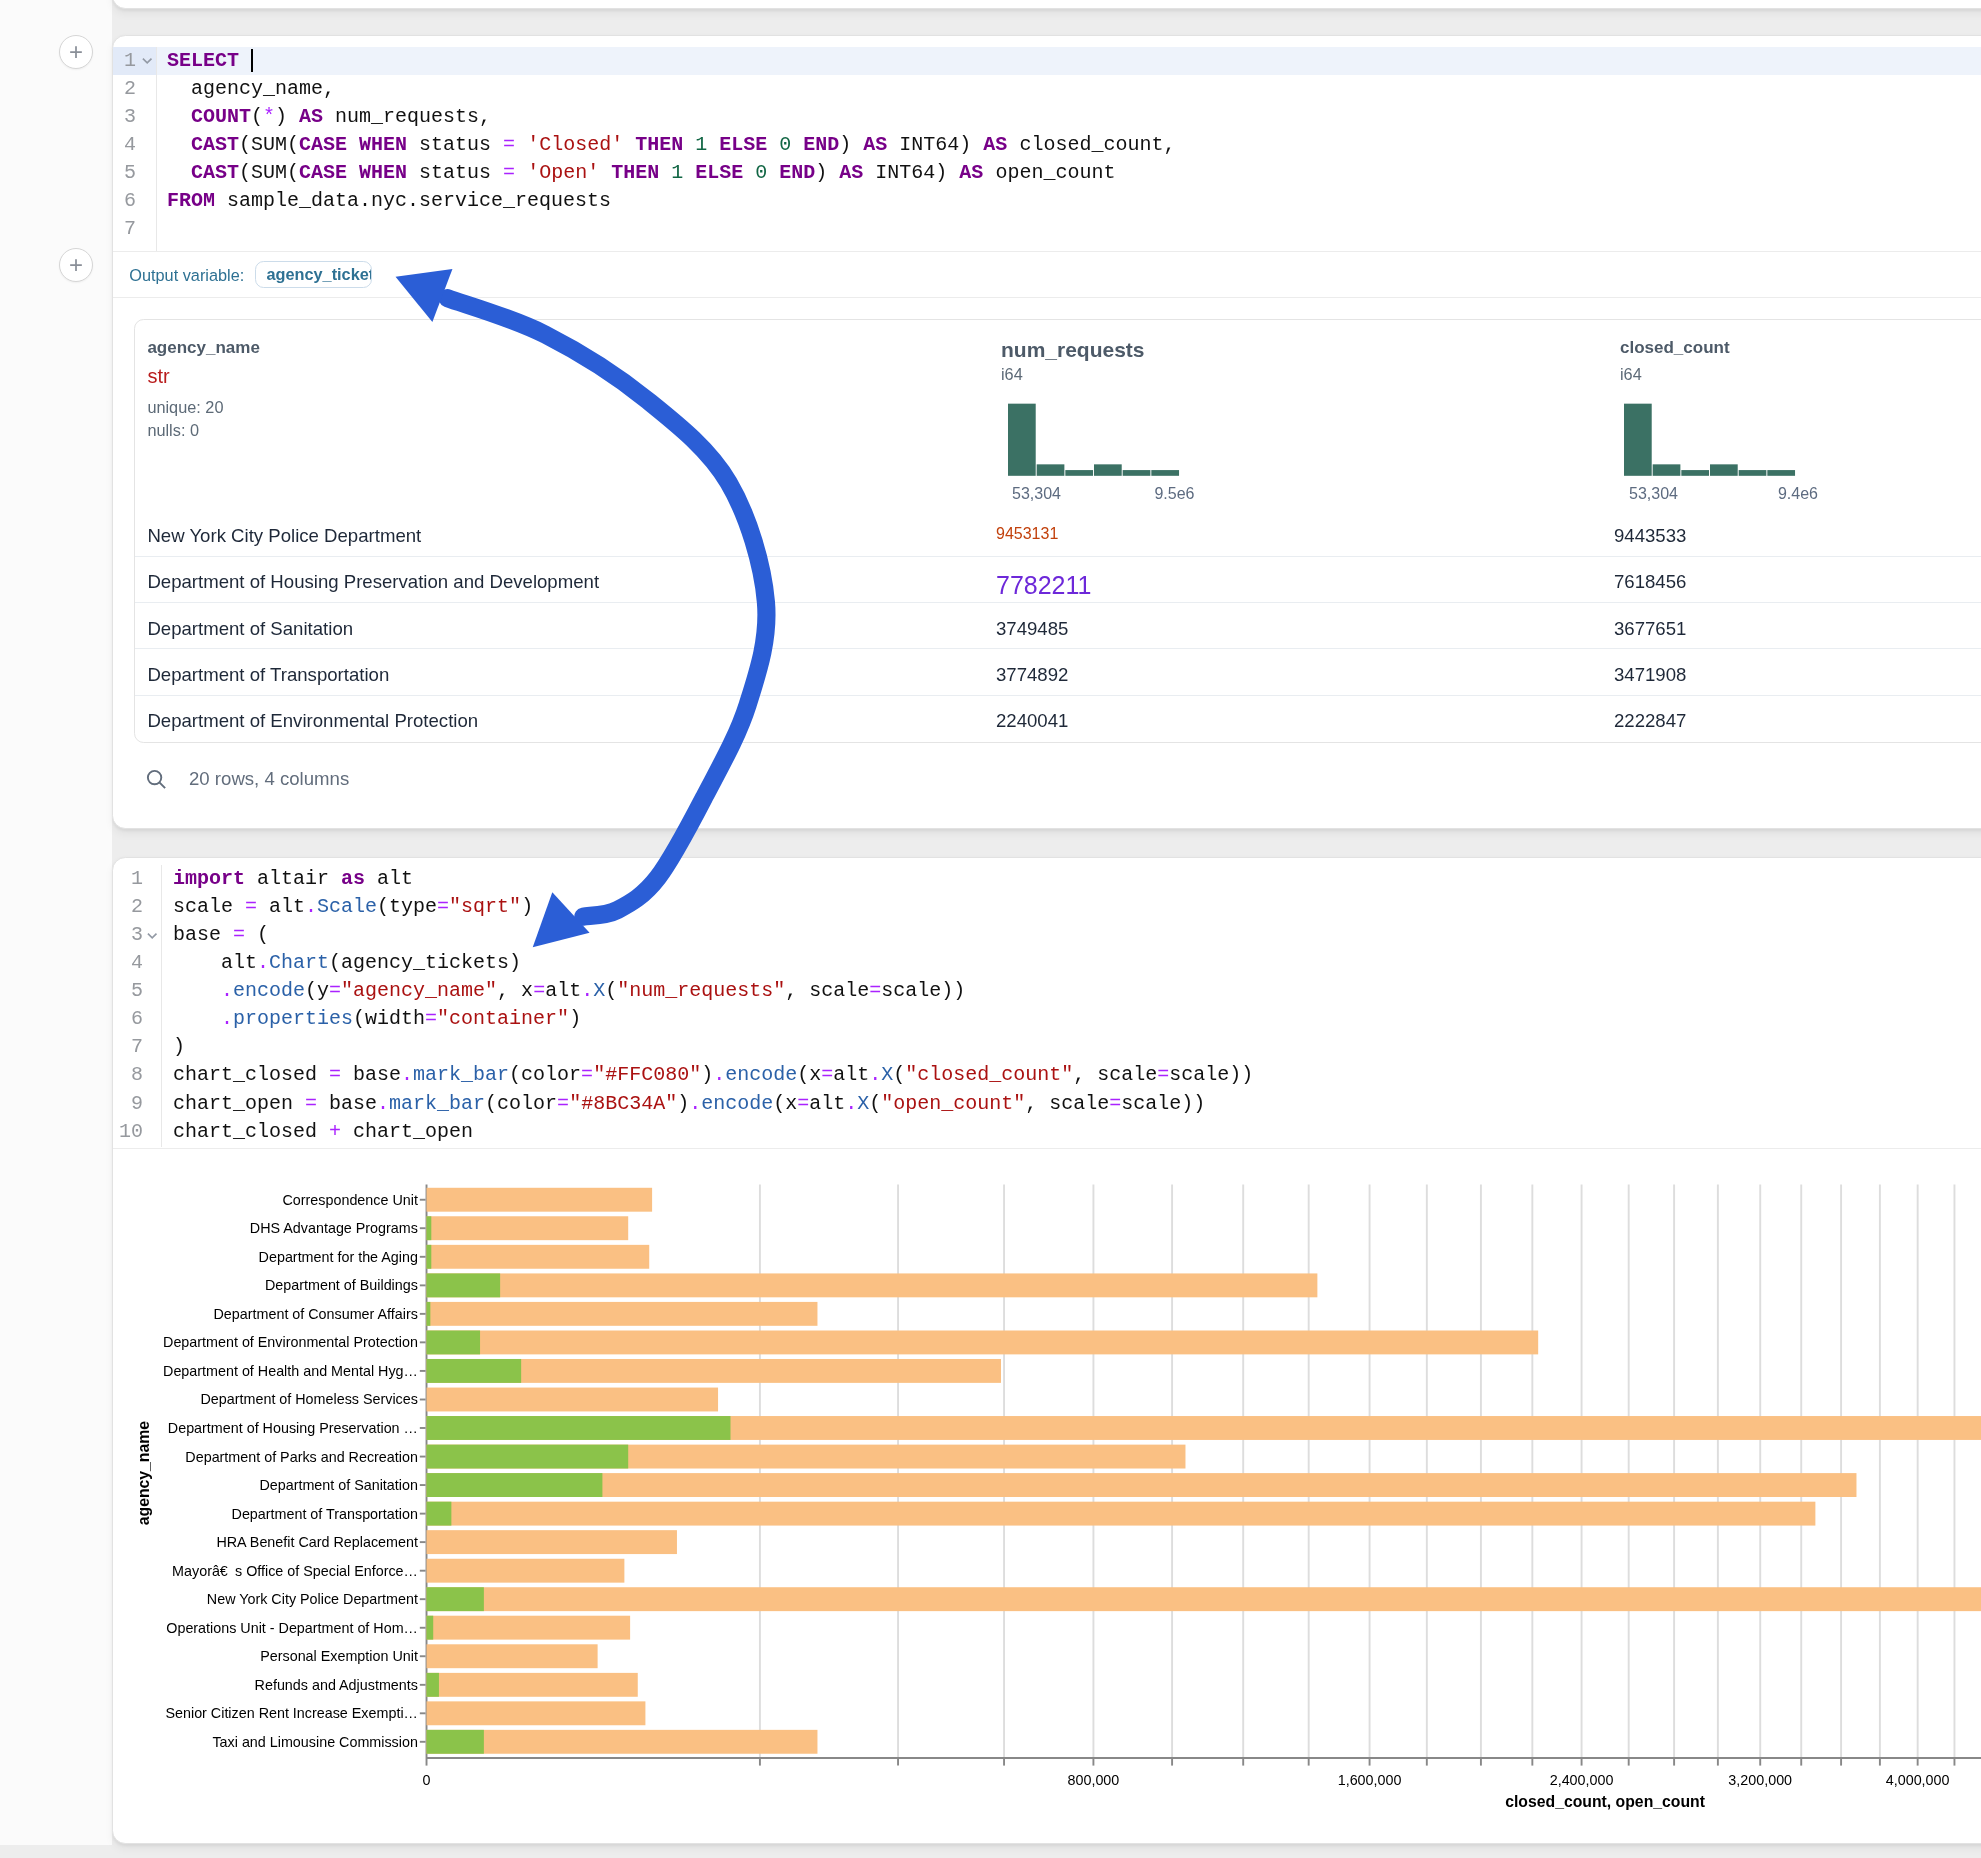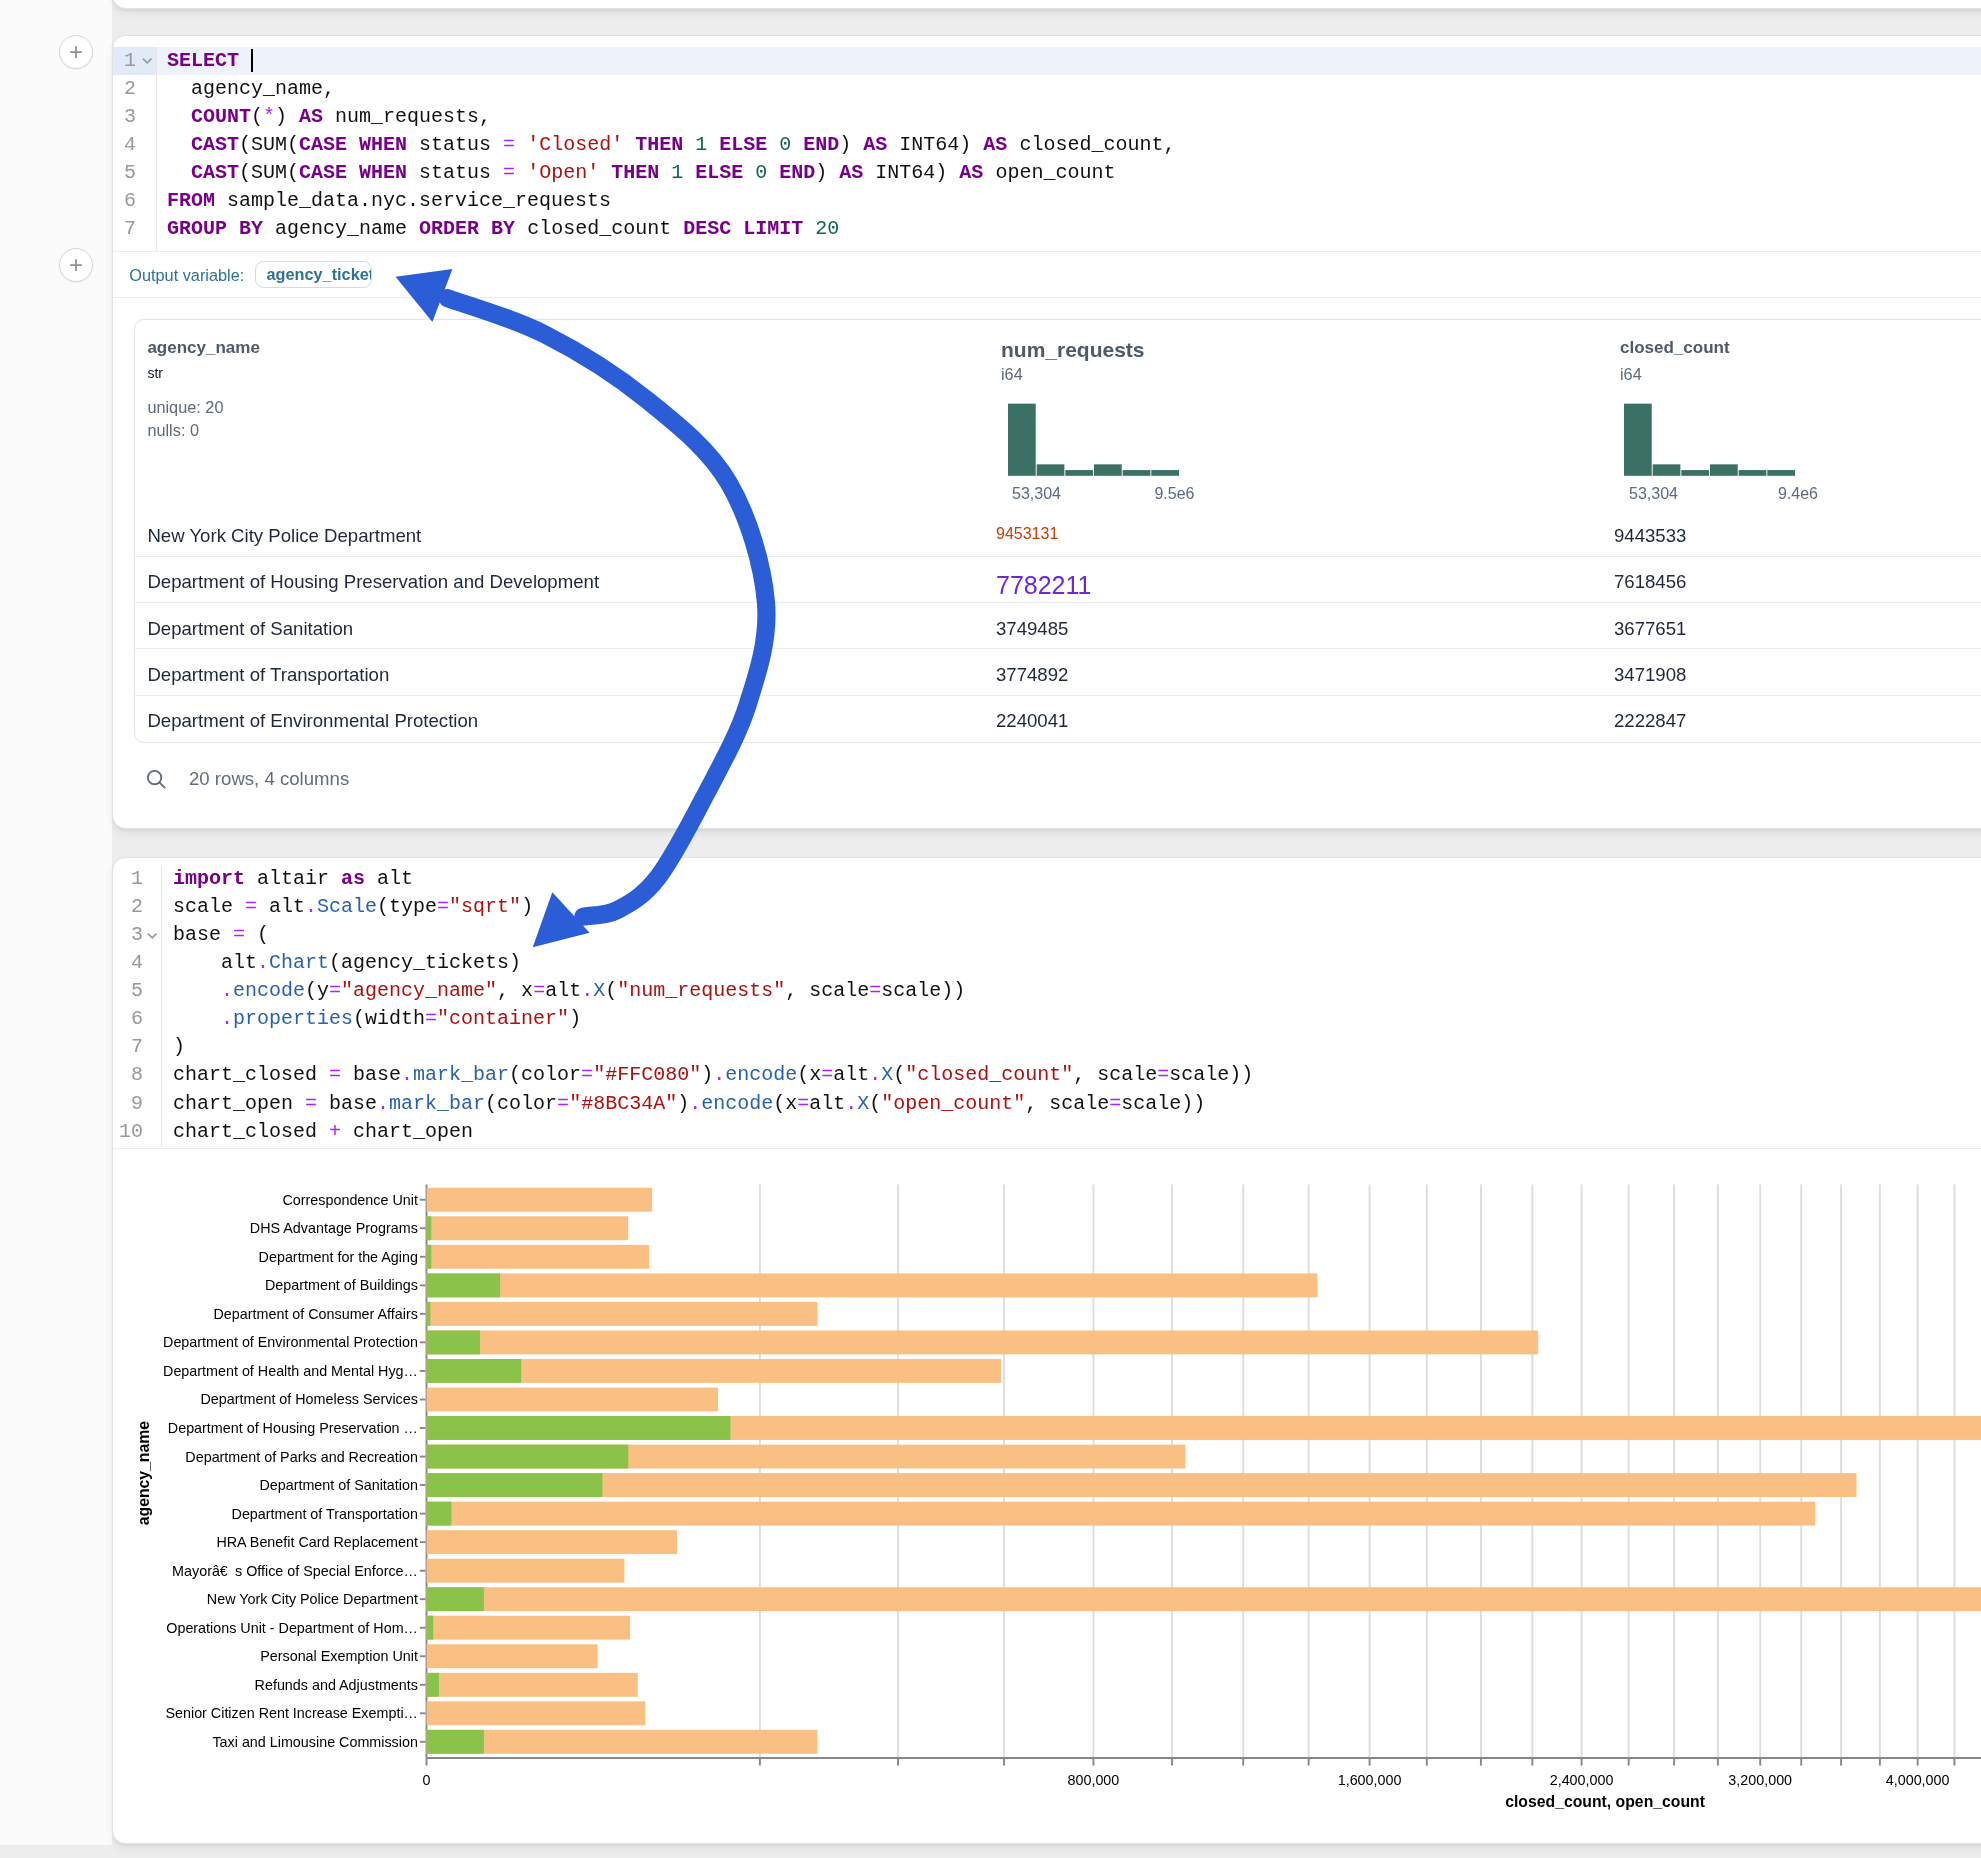--- a/index.html
+++ b/index.html
@@ -37,32 +37,31 @@
   <div class="codeline" style="left:54px; top:39px;">  agency_name,</div>
   <div class="lnum" style="left:0; top:67px; width:23px;">3</div>
   <div class="codeline" style="left:54px; top:67px;">  <span class="k">COUNT</span>(<span class="o">*</span>) <span class="k">AS</span> num_requests,</div>
   <div class="lnum" style="left:0; top:95px; width:23px;">4</div>
   <div class="codeline" style="left:54px; top:95px;">  <span class="k">CAST</span>(SUM(<span class="k">CASE</span> <span class="k">WHEN</span> status <span class="o">=</span> <span class="s">'Closed'</span> <span class="k">THEN</span> <span class="n">1</span> <span class="k">ELSE</span> <span class="n">0</span> <span class="k">END</span>) <span class="k">AS</span> INT64) <span class="k">AS</span> closed_count,</div>
   <div class="lnum" style="left:0; top:123px; width:23px;">5</div>
   <div class="codeline" style="left:54px; top:123px;">  <span class="k">CAST</span>(SUM(<span class="k">CASE</span> <span class="k">WHEN</span> status <span class="o">=</span> <span class="s">'Open'</span> <span class="k">THEN</span> <span class="n">1</span> <span class="k">ELSE</span> <span class="n">0</span> <span class="k">END</span>) <span class="k">AS</span> INT64) <span class="k">AS</span> open_count</div>
   <div class="lnum" style="left:0; top:151px; width:23px;">6</div>
   <div class="codeline" style="left:54px; top:151px;"><span class="k">FROM</span> sample_data.nyc.service_requests</div>
   <div class="lnum" style="left:0; top:179px; width:23px;">7</div>
-  <div class="codeline" style="left:54px; top:179px;"><span class="k">GROUP</span> <span class="k">BY</span> agency_name <span class="k">ORDER</span> <span class="k">BY</span> closed_count <span class="k">DESC</span> <span class="k">LIMIT</span> <span class="n">20</span></div>
   <svg class="abs" style="left:28px; top:13.4px;" width="12.4" height="23" viewBox="0 0 13 24">
       <path d="M2 10 L6.5 14.5 L11 10" stroke="#939aa5" stroke-width="1.7" fill="none"></path>
     </svg>
   <div class="abs" style="left:138px; top:13.4px; width:1.9px; height:23px; background:#000;"></div>
   <div class="abs" style="left:0; top:215px; width:100%; height:1px; background:#ececec;"></div>
   <div class="abs" style="left:16.3px; top:227px; font-size:16.3px; font-weight:normal; color:#2e7193; line-height:24px;">Output variable:</div>
   <div class="abs" style="left:142px; top:225px; width:117px; height:27px; border:1.4px solid #ccdcea; border-radius:8.6px; overflow:hidden; font-size:16.3px; font-weight:bold; color:#2e7193; line-height:24.4px; padding-left:10.5px;">agency_tickets</div>
   <div class="abs" style="left:0; top:261px; width:100%; height:1px; background:#ececec;"></div>
   <div class="abs" style="left:21px; top:283px; width:1906px; height:424px; border:1px solid #e4e4e4; border-radius:9.6px; background:#fff;">
     <div class="abs" style="left:12.4px; top:18px; font-size:17px; font-weight:bold; color:#4d5a68;">agency_name</div>
-    <div class="abs" style="left:12.4px; top:45px; font-size:14px; color:#0f172a;">str</div>
+    <div class="abs" style="left:12.4px; top:45px; font-size:20px; color:#b91c1c;">str</div>
     <div class="abs" style="left:12.4px; top:76px; font-size:16.3px; color:#5d6a77; line-height:23px;">unique: 20<br>nulls: 0</div>
     <div class="abs" style="left:866px; top:18px; font-size:21px; font-weight:bold; color:#4d5a68;">num_requests</div>
     <div class="abs" style="left:866px; top:45px; font-size:16.3px; color:#5d6a77;">i64</div>
     <div class="abs" style="left:1485px; top:18px; font-size:17px; font-weight:bold; color:#4d5a68;">closed_count</div>
     <div class="abs" style="left:1485px; top:45px; font-size:16.3px; color:#5d6a77;">i64</div>
     <svg class="abs" style="left:873px; top:83px;" width="172" height="73" viewBox="0 0 180 76">
         <rect x="0" y="0.5" width="29" height="75.5" fill="#3b7164"></rect>
         <rect x="30" y="64" width="29" height="12.0" fill="#3b7164"></rect>
         <rect x="60" y="70" width="29" height="6.0" fill="#3b7164"></rect>
         <rect x="90" y="64" width="29" height="12.0" fill="#3b7164"></rect>

